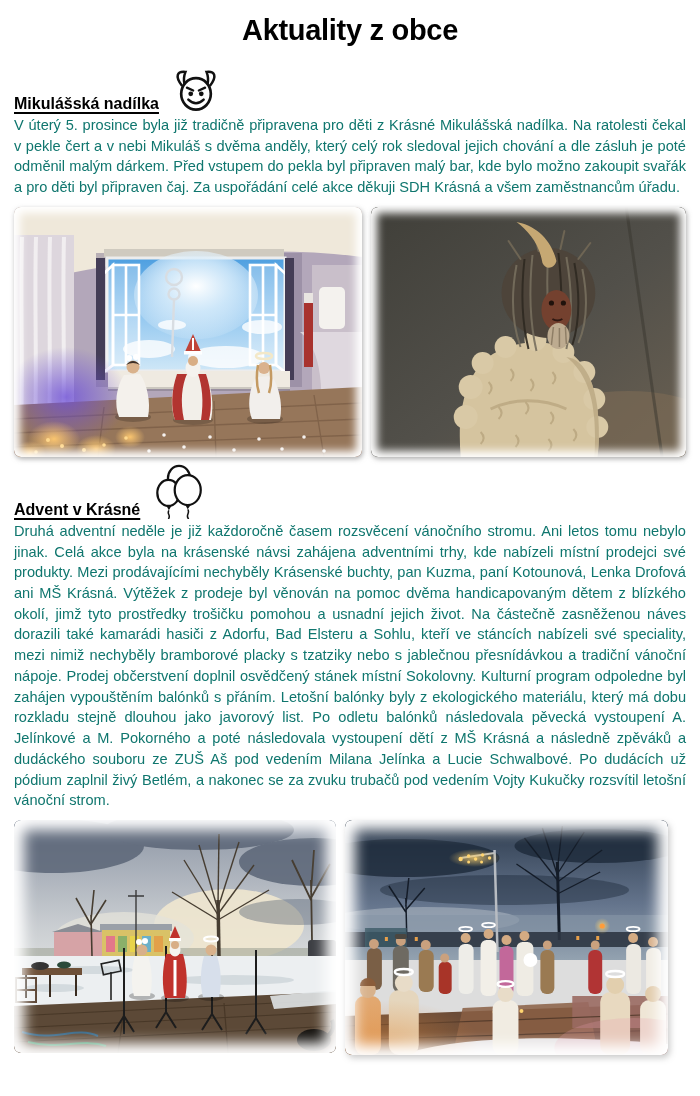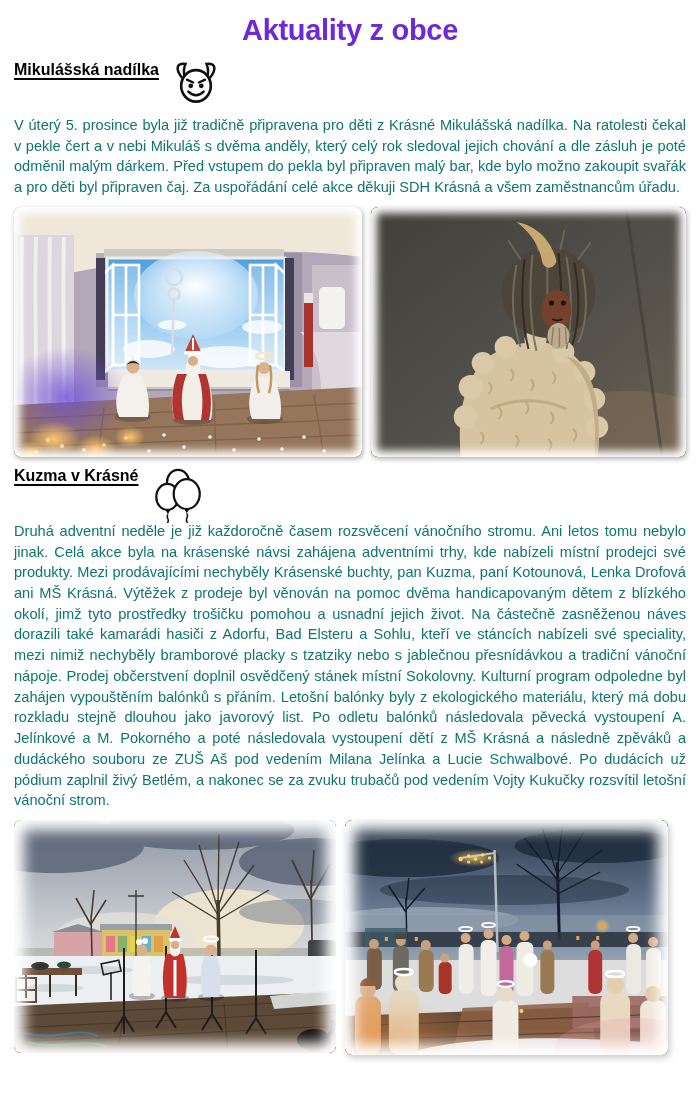--- a/index.html
+++ b/index.html
@@ -4,23 +4,23 @@
 <style>
   * { margin:0; padding:0; box-sizing:border-box; }
   html,body { background:#fff; }
   .page {
     position:relative; width:700px; height:1096px; overflow:hidden;
     background:#fff; padding:10px 14px 0 14px;
     font-family:"Liberation Sans", sans-serif; color:#1a1a1a;
   }
   .doc-title {
     text-align:center; font-size:29px; font-weight:700; letter-spacing:-0.3px;
-    margin:4px 0 14px 0; color:#6d28d9;
+    margin:4px 0 14px 0; color:#000000;
   }
-  .sec-head { display:flex; align-items:flex-start; gap:14px; height:52px; margin-bottom:2px; }
+  .sec-head { display:flex; align-items:flex-end; gap:14px; height:52px; margin-bottom:2px; }
   .sec-title {
     font-size:16px; font-weight:700; color:#000;
     text-decoration:underline; text-underline-offset:3px; text-decoration-thickness:1.5px;
   }
   .sec-icon { flex:0 0 auto; display:flex; align-items:center; }
   .body-text {
     font-size:14.6px; line-height:1.42; text-align:justify; color:#0f766e;
     margin:2px 0 9px 0;
   }
   .photo-row { display:flex; gap:9px; margin:1px 0 10px 0; }
@@ -256,21 +256,21 @@
         <g stroke="#8a7a62" stroke-width="1.5" opacity=".9">
           <line x1="183" y1="120" x2="181" y2="138"></line>
             <line x1="189" y1="121" x2="189" y2="140"></line>
             <line x1="195" y1="120" x2="196" y2="137"></line>
         </g>
       </svg>
     </div>
   </div>
 
   <div class="sec-head">
-    <h2 class="sec-title">Kuzma v Krásné</h2>
+    <h2 class="sec-title">Advent v Krásné</h2>
     <span class="sec-icon">
       <svg width="52" height="56" viewBox="0 0 52 58" fill="none">
         <ellipse cx="25" cy="16" rx="11.5" ry="13" stroke="#111" stroke-width="2.3" fill="#fff"></ellipse>
         <ellipse cx="14" cy="31" rx="11.5" ry="13.5" stroke="#111" stroke-width="2.3" fill="#fff"></ellipse>
         <path d="M12,44.5 L17,44.5 L14.5,49 Z" fill="#111"></path>
         <path d="M14.5,49 C12,53 17,54 14,58" stroke="#111" stroke-width="1.6" fill="none"></path>
         <ellipse cx="34" cy="28" rx="13.5" ry="15.5" stroke="#111" stroke-width="2.3" fill="#fff"></ellipse>
         <path d="M31.5,43.5 L37,43.5 L34,48 Z" fill="#111"></path>
         <path d="M34,48 C37,52 31,54 35,58" stroke="#111" stroke-width="1.6" fill="none"></path>
       </svg>

